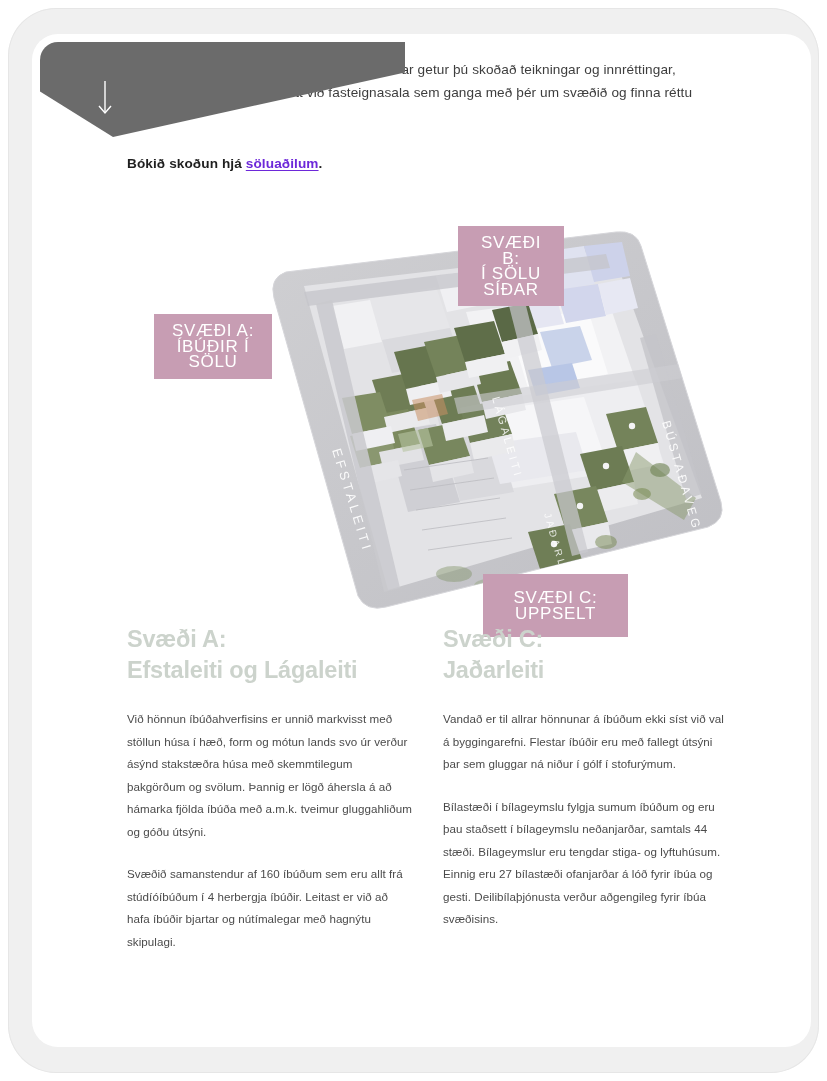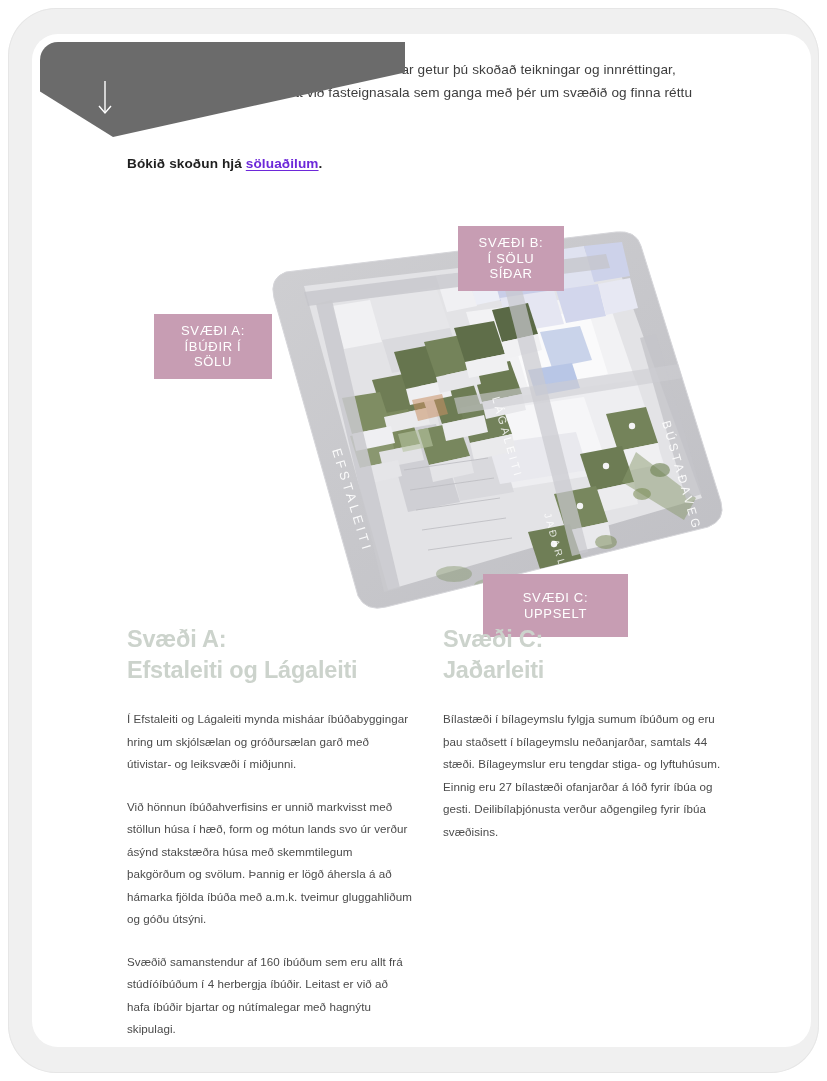--- a/index.html
+++ b/index.html
@@ -85,21 +85,21 @@
     inset: 0;
     background: #ffffff;
     overflow: hidden;
   }
   .map-svg { position: absolute; inset: 0; }
 
   .badge {
     position: absolute;
     background: #c79db3;
     color: #ffffff;
-    font-size: 13px;
+    font-size: 17px;
     letter-spacing: .7px;
     line-height: 15.5px;
     text-align: center;
     padding: 9px 14px;
     z-index: 5;
     white-space: pre-line;
   }
   .badge-a { left: 18px;  top: 112px; width: 118px; }
   .badge-b { left: 322px; top: 24px;  width: 106px; }
   .badge-c { left: 347px; top: 372px; width: 145px; padding: 16px 12px; }
@@ -271,27 +271,27 @@
 
       <div class="badge badge-b"><span>SVÆÐI B:</span><br><span>Í SÖLU SÍÐAR</span></div>
 
       <div class="badge badge-c"><span>SVÆÐI C: UPPSELT</span></div>
     </div>
 
     <div class="columns">
 
       <div class="col">
         <h2 class="col-heading"><span>Svæði A:</span><br><span>Efstaleiti og Lágaleiti</span></h2>
-        <p>Í Efstaleiti og Lágaleiti mynda misháar íbúðabyggingar hring um skjólsælan og gróðursælan garð með útivistar- og leiksvæði í miðjunni.</p>
         <p>Við hönnun íbúðahverfisins er unnið markvisst með stöllun húsa í hæð, form og mótun lands svo úr verður ásýnd stakstæðra húsa með skemmtilegum þakgörðum og svölum. Þannig er lögð áhersla á að hámarka fjölda íbúða með a.m.k. tveimur gluggahliðum og góðu útsýni.</p>
         <p>Svæðið samanstendur af 160 íbúðum sem eru allt frá stúdíóíbúðum í 4 herbergja íbúðir. Leitast er við að hafa íbúðir bjartar og nútímalegar með hagnýtu skipulagi.</p>
 
       </div>
 
       <div class="col">
         <h2 class="col-heading"><span>Svæði C:</span><br><span>Jaðarleiti</span></h2>
+        <p>Vandað er til allrar hönnunar á íbúðum ekki síst við val á byggingarefni. Flestar íbúðir eru með fallegt útsýni þar sem gluggar ná niður í gólf í stofurýmum.</p>
         <p>Bílastæði í bílageymslu fylgja sumum íbúðum og eru þau staðsett í bílageymslu neðanjarðar, samtals 44 stæði. Bílageymslur eru tengdar stiga- og lyftuhúsum. Einnig eru 27 bílastæði ofanjarðar á lóð fyrir íbúa og gesti. Deilibílaþjónusta verður aðgengileg fyrir íbúa svæðisins.</p>
       </div>
 
     </div>
 
   </div>
 </div>
 
 </body></html>

